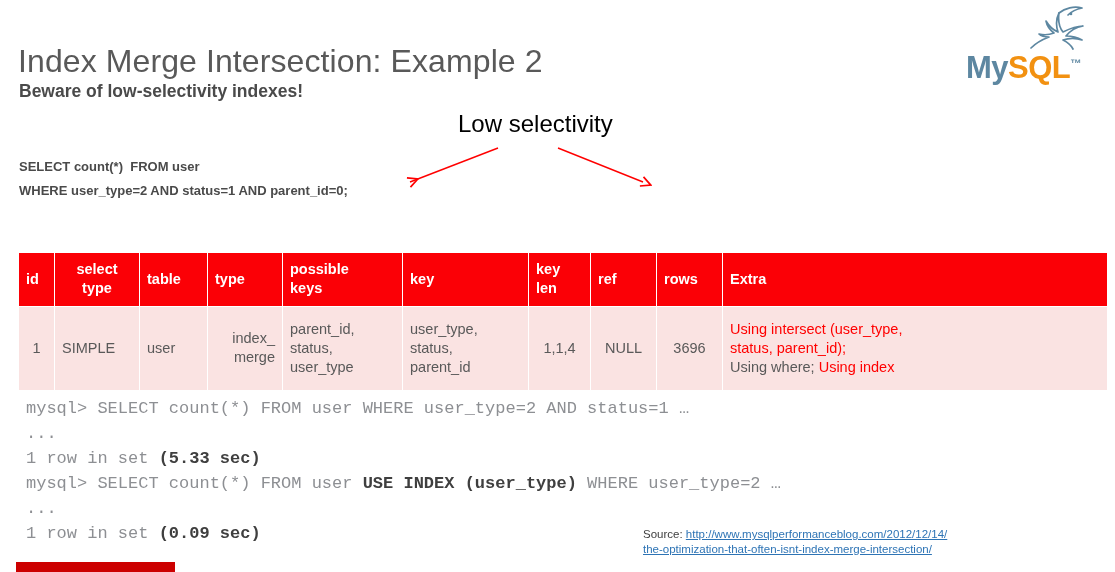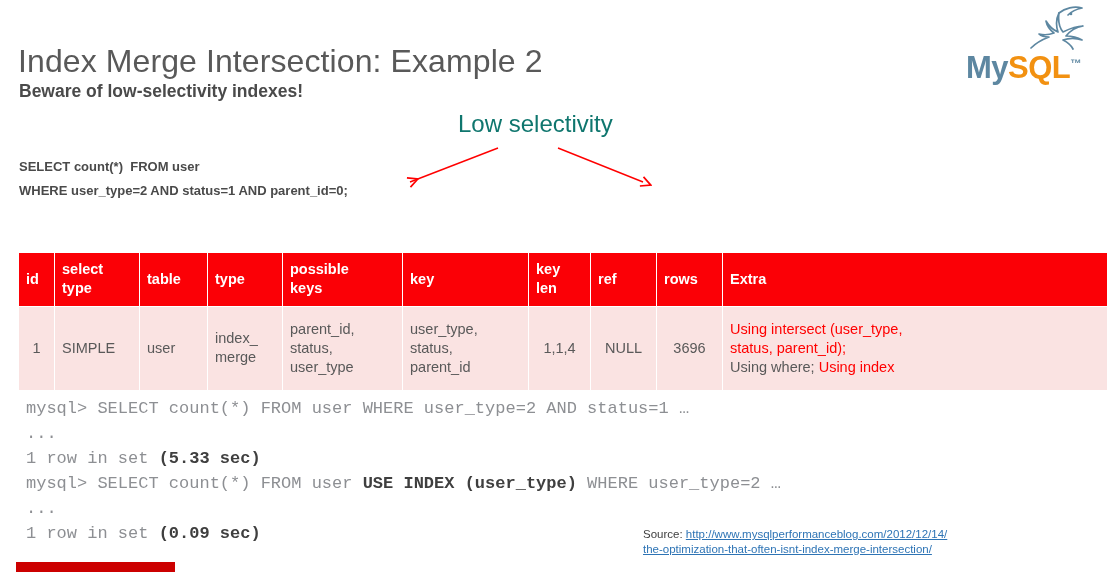--- a/index.html
+++ b/index.html
@@ -41,21 +41,21 @@
     white-space: nowrap;
   }
 
   
   #annotation-label {
     position: absolute;
     left: 458px;
     top: 110px;
     font-size: 24px;
     line-height: 28px;
-    color: #0f766e;
+    color: #000000;
     white-space: nowrap;
   }
   #arrows-svg {
     position: absolute;
     left: 390px;
     top: 140px;
     width: 330px;
     height: 62px;
     pointer-events: none;
   }
@@ -218,40 +218,40 @@
       <col class="col-poskeys">
       <col class="col-key">
     <col class="col-keylen">
       <col class="col-ref">
       <col class="col-rows">
     <col class="col-extra">
   </colgroup>
   <thead>
     <tr>
       <th style="white-space:pre-line;">id</th>
-      <th style="white-space:pre-line;">select
+      <th style="white-space:pre-line;text-align:center;">select
 type</th>
       <th style="white-space:pre-line;">table</th>
       <th style="white-space:pre-line;">type</th>
       <th style="white-space:pre-line;">possible
 keys</th>
       <th style="white-space:pre-line;">key</th>
       <th style="white-space:pre-line;">key
 len</th>
       <th style="white-space:pre-line;">ref</th>
       <th style="white-space:pre-line;">rows</th>
       <th style="white-space:pre-line;">Extra</th>
     </tr>
   </thead>
   <tbody>
     <tr>
       <td class="center cell-gray">1</td>
       <td class="cell-gray">SIMPLE</td>
       <td class="cell-gray">user</td>
-      <td class="cell-red" style="white-space:pre-line; text-align:left;">index_
+      <td class="cell-red" style="white-space:pre-line; text-align:right;">index_
 merge</td>
       <td class="cell-gray" style="white-space:pre-line;margin-top:47px;">parent_id,
 status,
 user_type</td>
       <td class="cell-red" style="white-space:pre-line;margin-left:16px;">user_type,
 status,
 parent_id</td>
       <td class="center cell-gray">1,1,4</td>
       <td class="center cell-gray">NULL</td>
       <td class="center cell-gray">3696</td>

